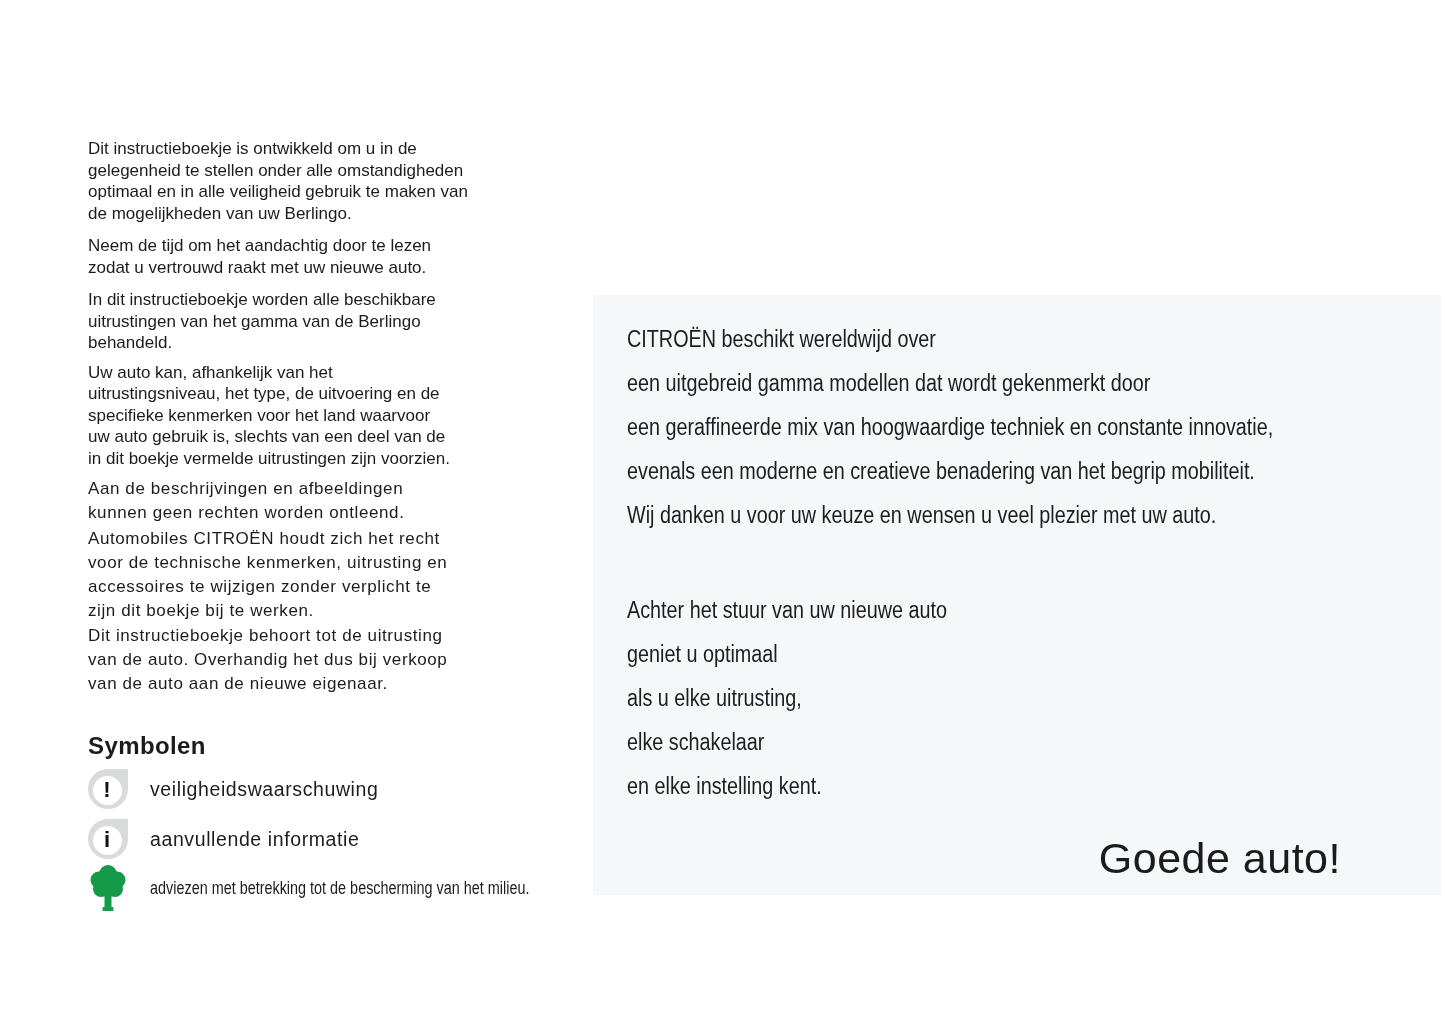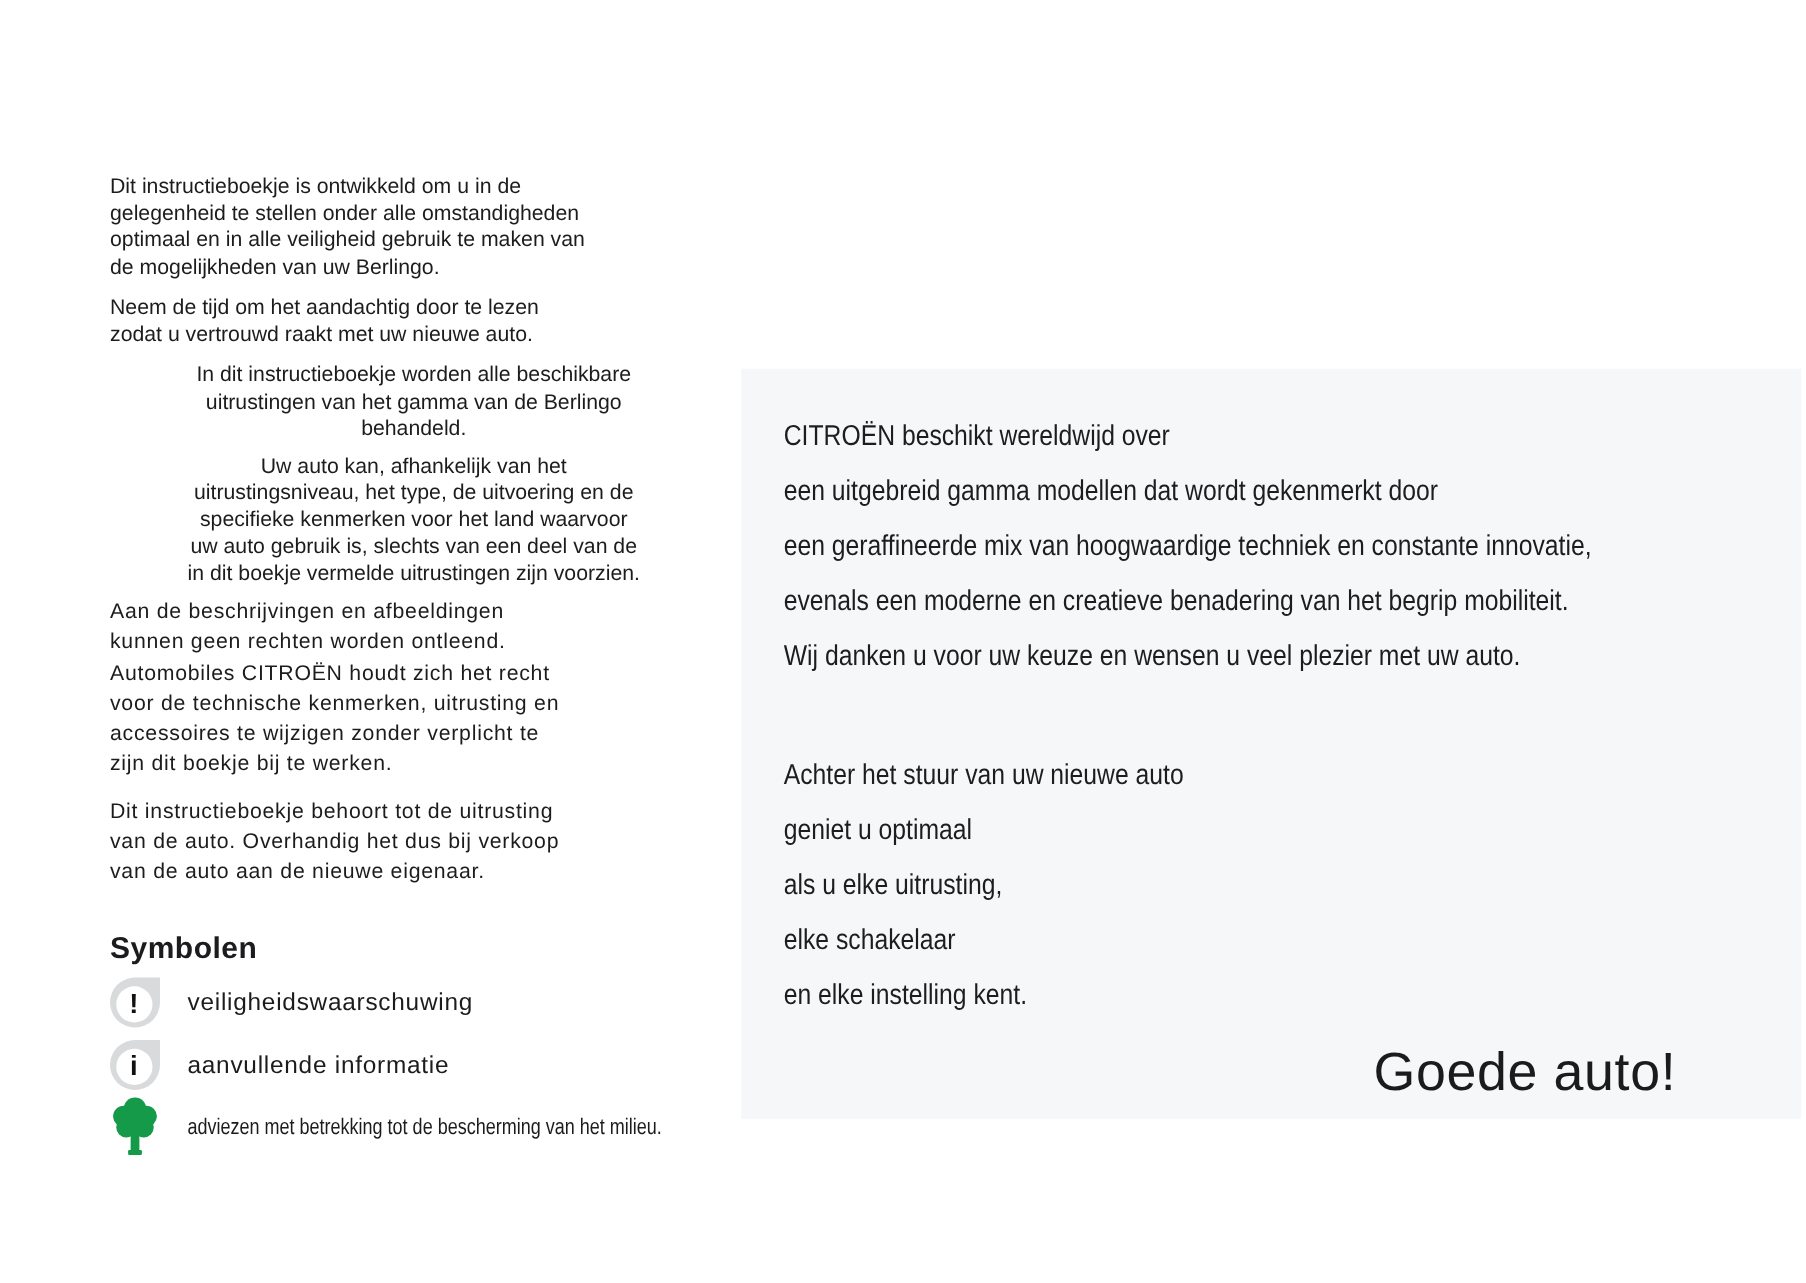--- a/index.html
+++ b/index.html
@@ -21,23 +21,23 @@
   .para {
     font-size: 17px;
     line-height: 21.5px;
     white-space: pre-line;
     margin: 0 0 11px 0;
   }
   .para.loose {
     letter-spacing: 0.6px;
     line-height: 24px;
   }
-  .para.m8  { margin-bottom: 8px; text-align: center; }
+  .para.m8  { margin-bottom: 8px; }
   .para.m2  { margin-bottom: 2px; }
-  .para.m10 { margin-bottom: 14px; }
+  .para.m10 { margin-bottom: 1px; }
 
   .symbols-heading {
     margin-top: 36px;
     font-size: 24px;
     letter-spacing: 0.4px;
     font-weight: bold;
   }
 
   .symbol-row {
     display: flex;
@@ -90,21 +90,21 @@
     width: 848px; height: 600px;
     background: #f6f7f9;
   }
   .panel-text {
     position: absolute;
     left: 34px; top: 31px;
   }
   .panel-line {
     height: 44px;
     display: flex;
-    align-items: center;
+    align-items: flex-start;
     font-size: 23px;
     color: #1d1d1f;
   }
   .panel-line .cond {
     transform: scaleX(0.86);
     transform-origin: 0 50%;
     white-space: nowrap;
     display: inline-block;
   }
   .panel-gap { height: 51px; }

